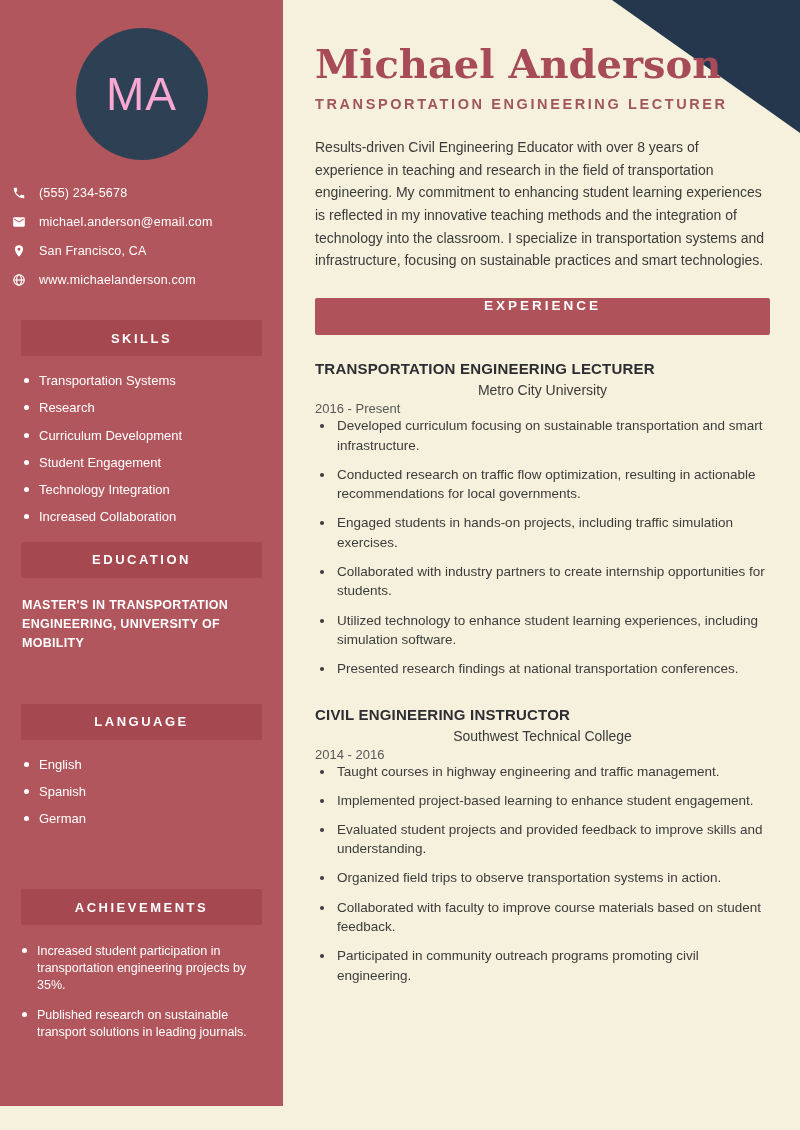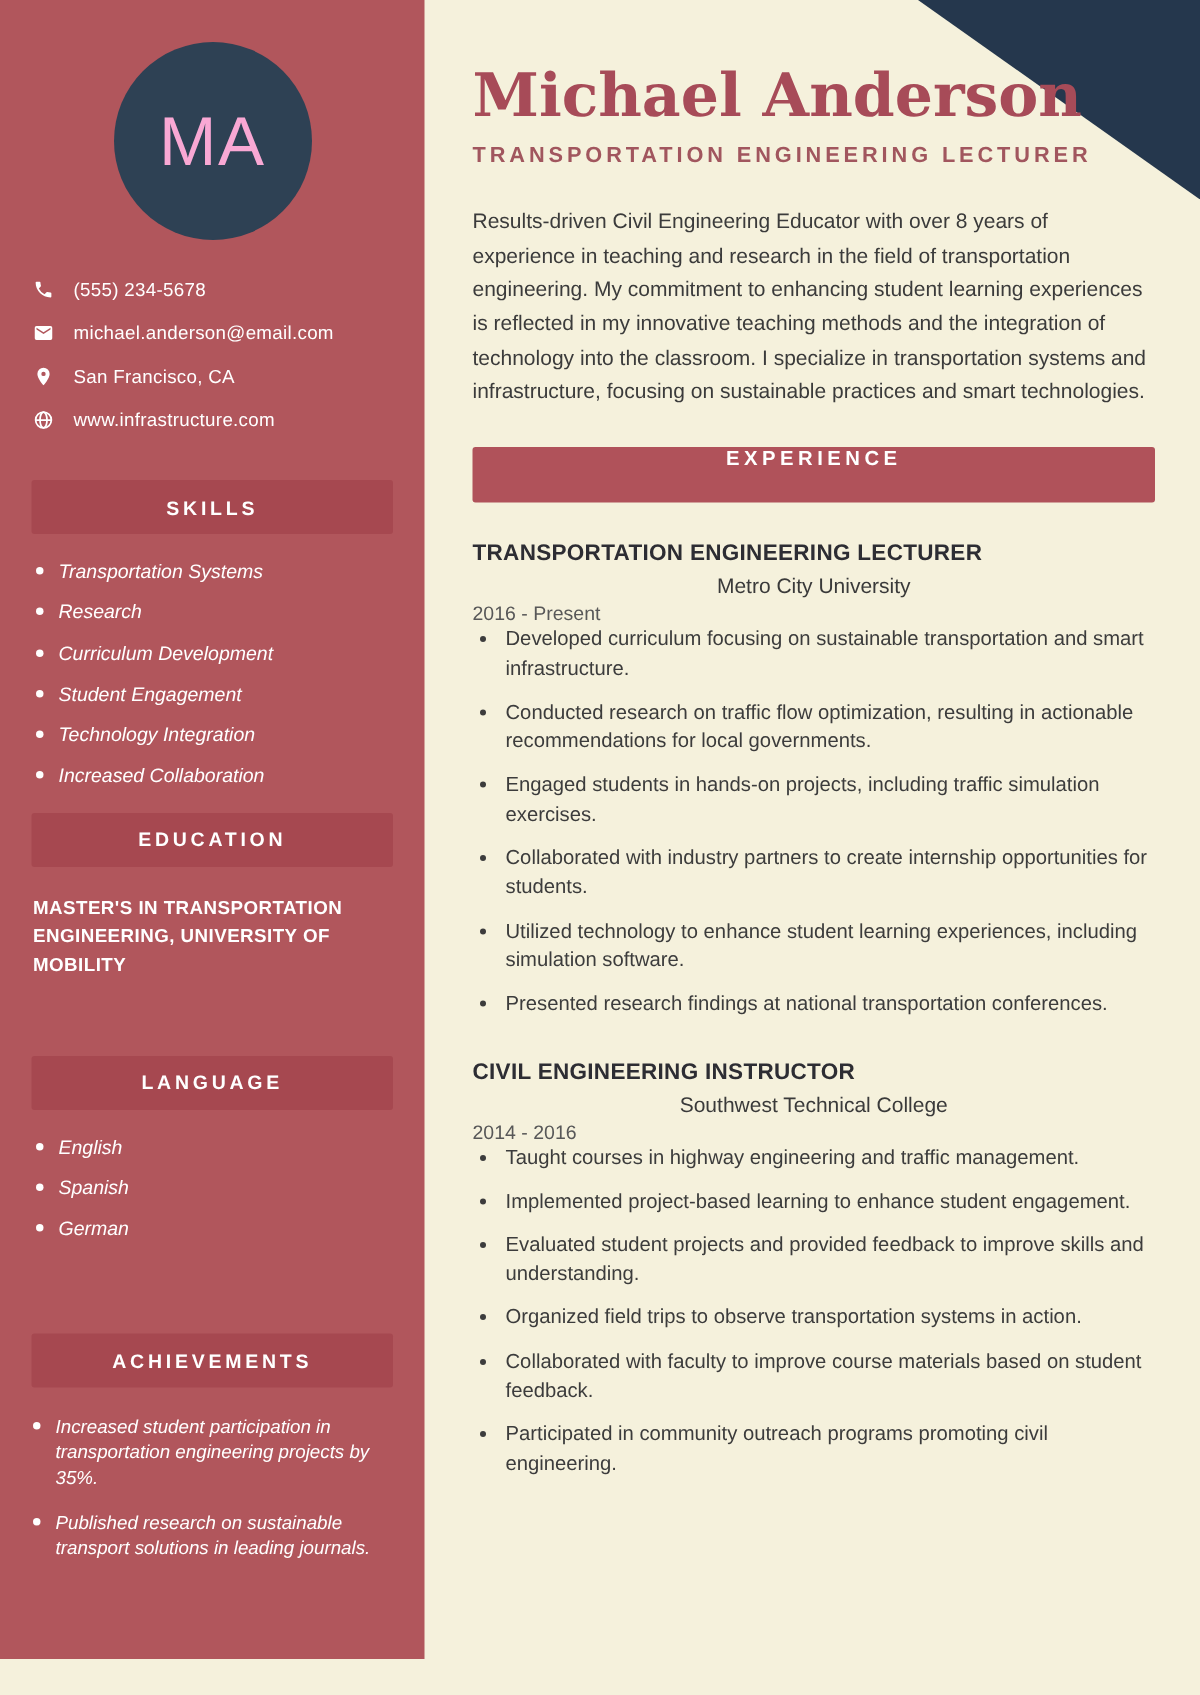--- a/index.html
+++ b/index.html
@@ -34,40 +34,40 @@
     color: #ffffff;
   }
   .avatar-wrap { display: flex; justify-content: center; margin-top: 28px; }
   .avatar {
     width: 132px; height: 132px;
     border-radius: 50%;
     background: #2e4154;
     display: flex; align-items: center; justify-content: center;
     font-size: 46px; font-weight: 500; letter-spacing: 1px; color: #f9a8d4;
   }
-  .contact { margin: 26px 0 0 0; padding: 0 22px; }
+  .contact { margin: 26px 0 0 0; padding: 0 12px; }
   .contact-item { display: flex; align-items: center; gap: 13px; margin-bottom: 15px; }
   .contact-item .cicon { width: 14px; height: 14px; flex: 0 0 14px; color: #fff; display: inline-flex; }
   .contact-item .cicon svg { width: 14px; height: 14px; }
   .contact-item .ctext { font-size: 12.5px; letter-spacing: .2px; }
 
   .side-band {
     margin: 0 21px;
     height: 36px;
     background: #a64850;
     border-radius: 2px;
     display: flex; align-items: center; justify-content: center;
     font-size: 13px; font-weight: bold; letter-spacing: 2.5px;
   }
   .band-skills { margin-top: 33px; }
   .band-education { margin-top: 16px; }
   .band-language { margin-top: 50px; }
   .band-achievements { margin-top: 62px; }
 
-  .side-list { margin: 17px 21px 0 24px; font-style: italic; }
+  .side-list { margin: 17px 21px 0 24px; }
   .side-list .side-item { display: flex; align-items: flex-start; gap: 10px; margin-bottom: 11px; }
   .side-list .dot {
     width: 5px; height: 5px; border-radius: 50%;
     background: #fff; margin-top: 5px; flex: 0 0 5px;
   }
   .side-list .side-text { font-size: 13px; line-height: 1.25; }
 
   .edu-text {
     margin: 18px 22px 0 22px;
     font-size: 12.5px; font-weight: bold; line-height: 1.55; letter-spacing: .3px;
@@ -166,21 +166,21 @@
         <span class="ctext">San Francisco, CA</span>
       </div>
       <div class="contact-item">
         <span class="cicon">
           <svg viewBox="0 0 24 24" fill="none" stroke="currentColor" stroke-width="2">
               <circle cx="12" cy="12" r="9"></circle>
               <ellipse cx="12" cy="12" rx="4" ry="9"></ellipse>
               <line x1="3" y1="12" x2="21" y2="12"></line>
             </svg>
         </span>
-        <span class="ctext">www.infrastructure.com</span>
+        <span class="ctext">www.michaelanderson.com</span>
       </div>
     </div>
 
     <div class="side-band band-skills">
       <span>SKILLS</span>
     </div>
     <div class="side-list">
       <div class="side-item">
           <span class="dot"></span>
           <span class="side-text">Transportation Systems</span>

